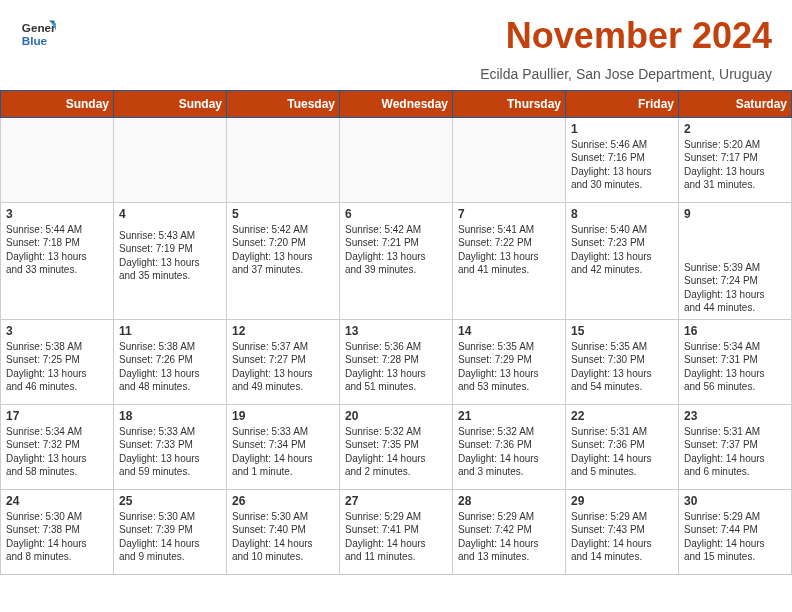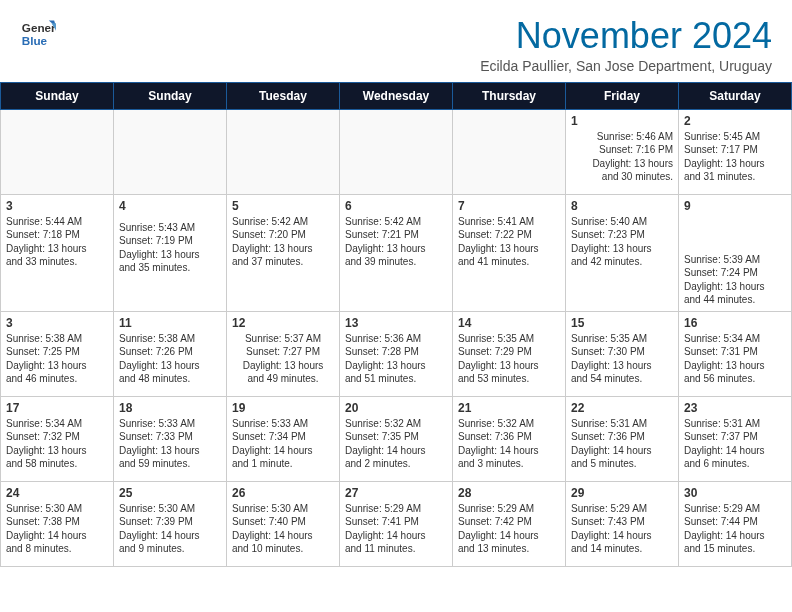--- a/index.html
+++ b/index.html
@@ -23,42 +23,42 @@
     }
     .logo-icon {
       width: 36px;
       height: 36px;
     }
     .title-block {
       text-align: right;
     }
     .month-title {
       font-size: 36px;
-      font-weight: normal;
-      color: #0369a1;
+      font-weight: bold;
+      color: #c2410c;
       line-height: 1.1;
     }
     .subtitle {
       font-size: 14px;
       color: #555;
-      margin-top: 2px;
+      margin-top: 10px;
     }
     .calendar {
       width: 100%;
       border-collapse: collapse;
       margin: 0;
       table-layout: fixed;
     }
     .calendar th {
-      background-color: #0f172a;
+      background-color: #c2410c;
       color: #fff;
       font-size: 12px;
       font-weight: bold;
       padding: 6px 4px;
-      text-align: center;
+      text-align: right;
       border: 1px solid #1a5a9a;
     }
     .calendar td {
       border: 1px solid #ccc;
       vertical-align: top;
       padding: 4px 5px;
       font-size: 10.5px;
       color: #333;
       height: 85px;
       background: #fff;
@@ -110,28 +110,28 @@
   </thead>
   <tbody id="calendar-body">
   <tr>
         <td class="empty"></td>
         <td class="empty"></td>
         <td class="empty"></td>
         <td class="empty"></td>
         <td class="empty"></td>
         <td>
           <span class="day-num">1</span>
-          <div class="day-info" style="white-space: pre-line; text-align: right;">Sunrise: 5:46 AM
+          <div class="day-info" style="white-space: pre-line;">Sunrise: 5:46 AM
 Sunset: 7:16 PM
 Daylight: 13 hours
 and 30 minutes.</div>
         </td>
         <td>
           <span class="day-num">2</span>
-          <div class="day-info" style="white-space: pre-line;">Sunrise: 5:45 AM
+          <div class="day-info" style="white-space: pre-line;">Sunrise: 5:20 AM
 Sunset: 7:17 PM
 Daylight: 13 hours
 and 31 minutes.</div>
         </td>
       </tr>
       <tr>
         <td>
           <span class="day-num">3</span>
           <div class="day-info" style="white-space: pre-line;">Sunrise: 5:44 AM
 Sunset: 7:18 PM
@@ -191,21 +191,21 @@
         </td>
         <td>
           <span class="day-num">11</span>
           <div class="day-info" style="white-space: pre-line;">Sunrise: 5:38 AM
 Sunset: 7:26 PM
 Daylight: 13 hours
 and 48 minutes.</div>
         </td>
         <td>
           <span class="day-num">12</span>
-          <div class="day-info" style="white-space: pre-line; text-align: center;">Sunrise: 5:37 AM
+          <div class="day-info" style="white-space: pre-line;">Sunrise: 5:37 AM
 Sunset: 7:27 PM
 Daylight: 13 hours
 and 49 minutes.</div>
         </td>
         <td>
           <span class="day-num">13</span>
           <div class="day-info" style="white-space: pre-line;">Sunrise: 5:36 AM
 Sunset: 7:28 PM
 Daylight: 13 hours
 and 51 minutes.</div>

